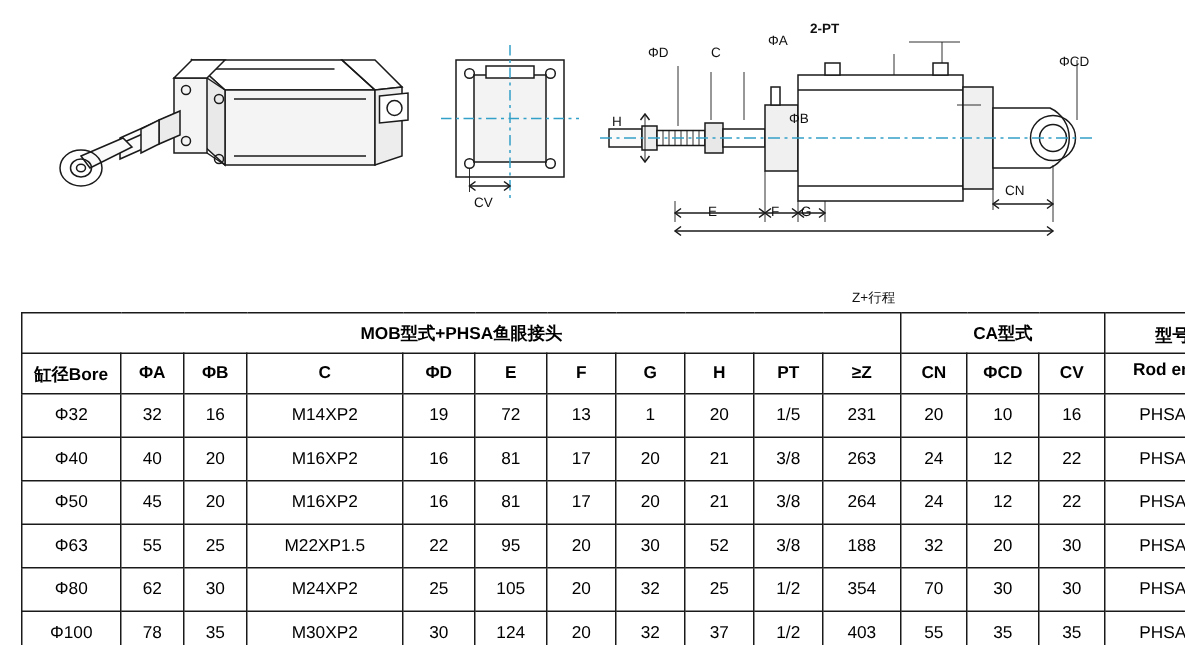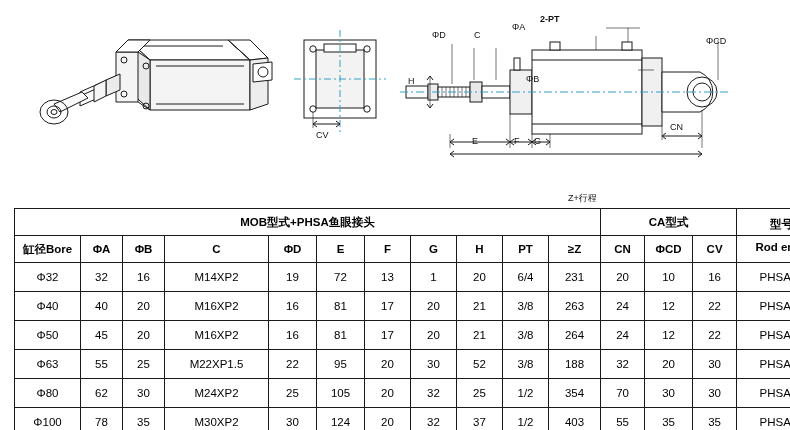--- a/index.html
+++ b/index.html
@@ -325,21 +325,21 @@
         <tr>
           <td class="bore">Φ32</td>
           <td>32</td>
           <td>16</td>
           <td>M14XP2</td>
           <td>19</td>
           <td>72</td>
           <td>13</td>
           <td>1</td>
           <td>20</td>
-          <td>6/4</td>
+          <td>1/5</td>
           <td>231</td>
           <td>20</td>
           <td>10</td>
           <td>16</td>
           <td>PHSA14</td>
         </tr>
         <tr>
           <td class="bore">Φ40</td>
           <td>40</td>
           <td>20</td>

